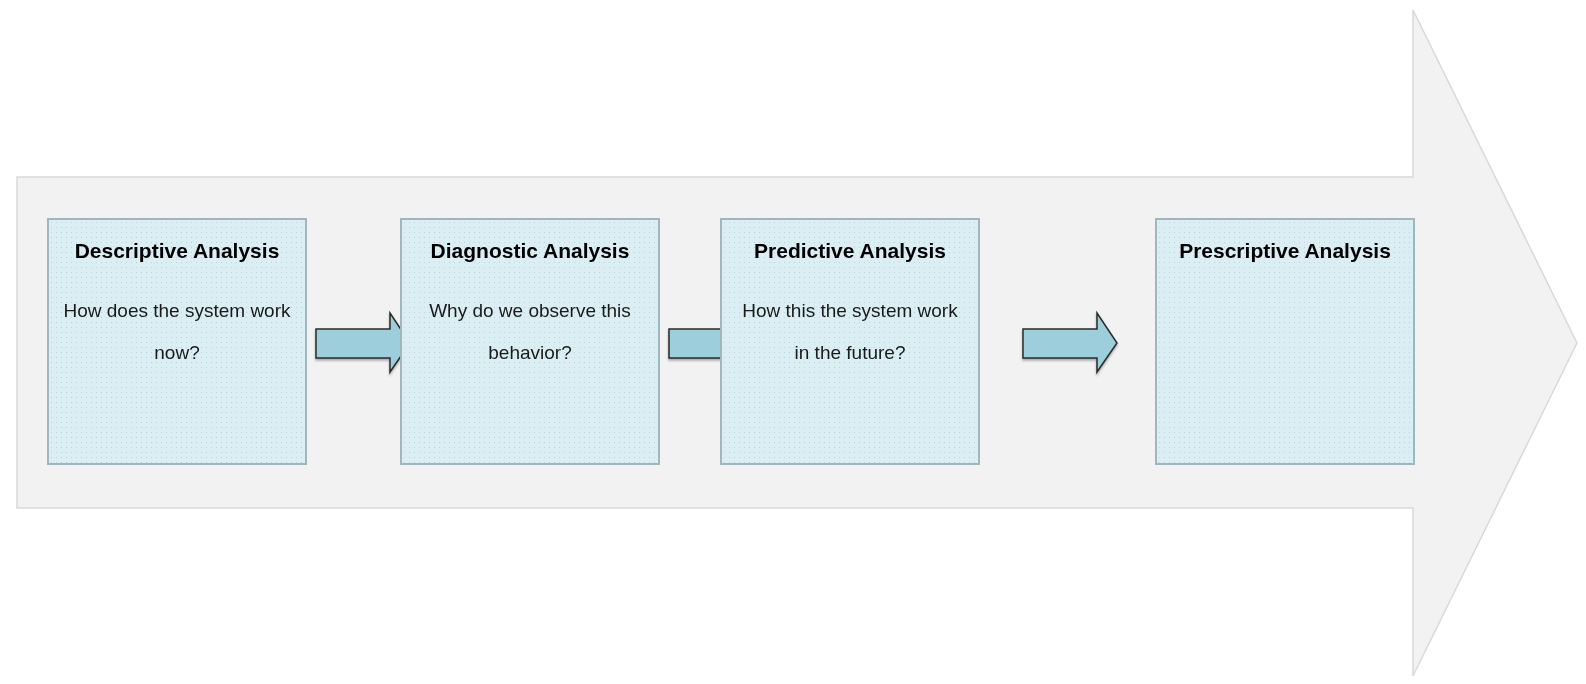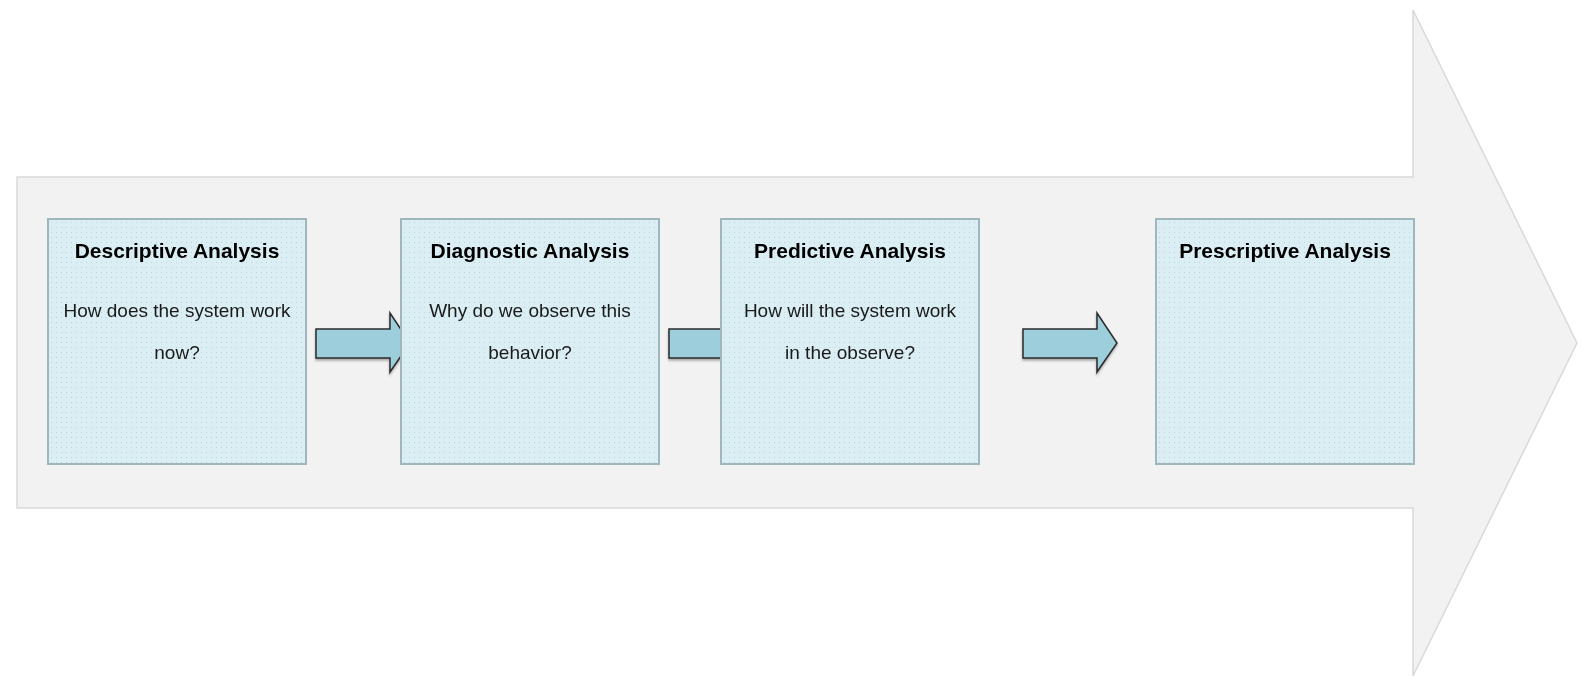--- a/index.html
+++ b/index.html
@@ -79,21 +79,21 @@
     <div class="stage-title">Diagnostic Analysis</div>
     <div class="stage-question">Why do we observe this behavior?</div>
   </div>
 
   <svg class="connector connector-2" viewBox="0 0 100 70">
     <polygon stroke="#2b2b2b" stroke-width="1.5" points="1,21 75,21 75,5 95,35 75,64 75,50 1,50" fill="#9ccedc"></polygon>
   </svg>
 
   <div class="stage stage-3">
     <div class="stage-title">Predictive Analysis</div>
-    <div class="stage-question">How will the system work in the observe?</div>
+    <div class="stage-question">How this the system work in the future?</div>
   </div>
 
   <svg class="connector connector-3" viewBox="0 0 100 70">
     <polygon stroke="#2b2b2b" stroke-width="1.5" points="1,21 75,21 75,5 95,35 75,64 75,50 1,50" fill="#9ccedc"></polygon>
   </svg>
 
   <div class="stage stage-4">
     <div class="stage-title">Prescriptive Analysis</div>
   </div>
 

